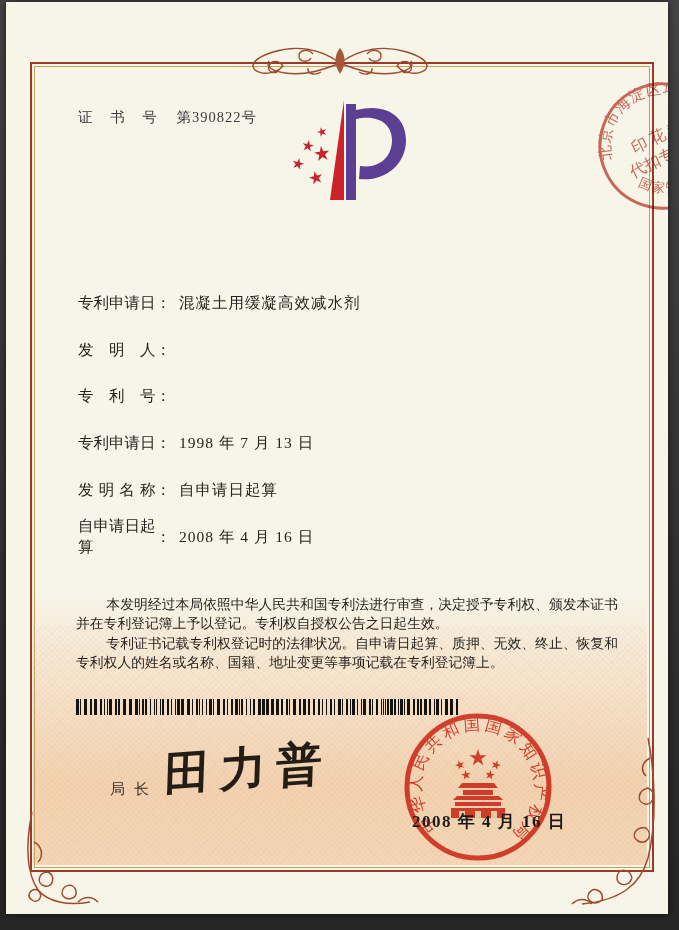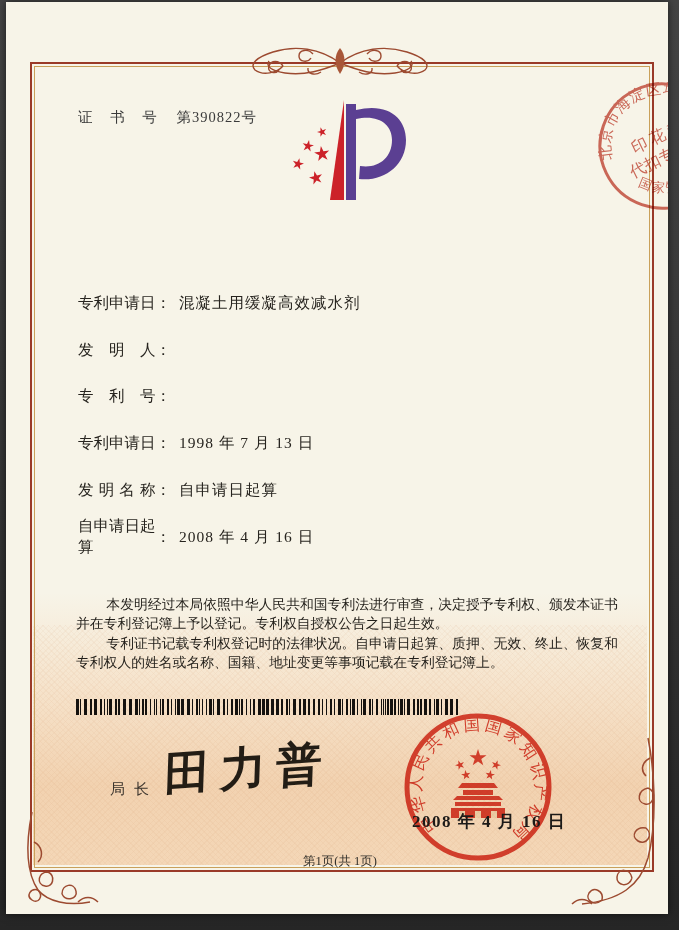--- a/index.html
+++ b/index.html
@@ -386,16 +386,15 @@
           <rect x="48" y="96" width="54" height="10"></rect>
           <rect x="56" y="99" width="6" height="7" fill="#f7f4e8"></rect>
           <rect x="72" y="99" width="6" height="7" fill="#f7f4e8"></rect>
           <rect x="88" y="99" width="6" height="7" fill="#f7f4e8"></rect>
         </g>
       </g>
     </svg>
 
     <div class="issue-date">2008 年 4 月 16 日</div>
 
-    <div class="footer-page">第1页(共 1页)</div>
 
   </div>
 </div>
 
 </body></html>

